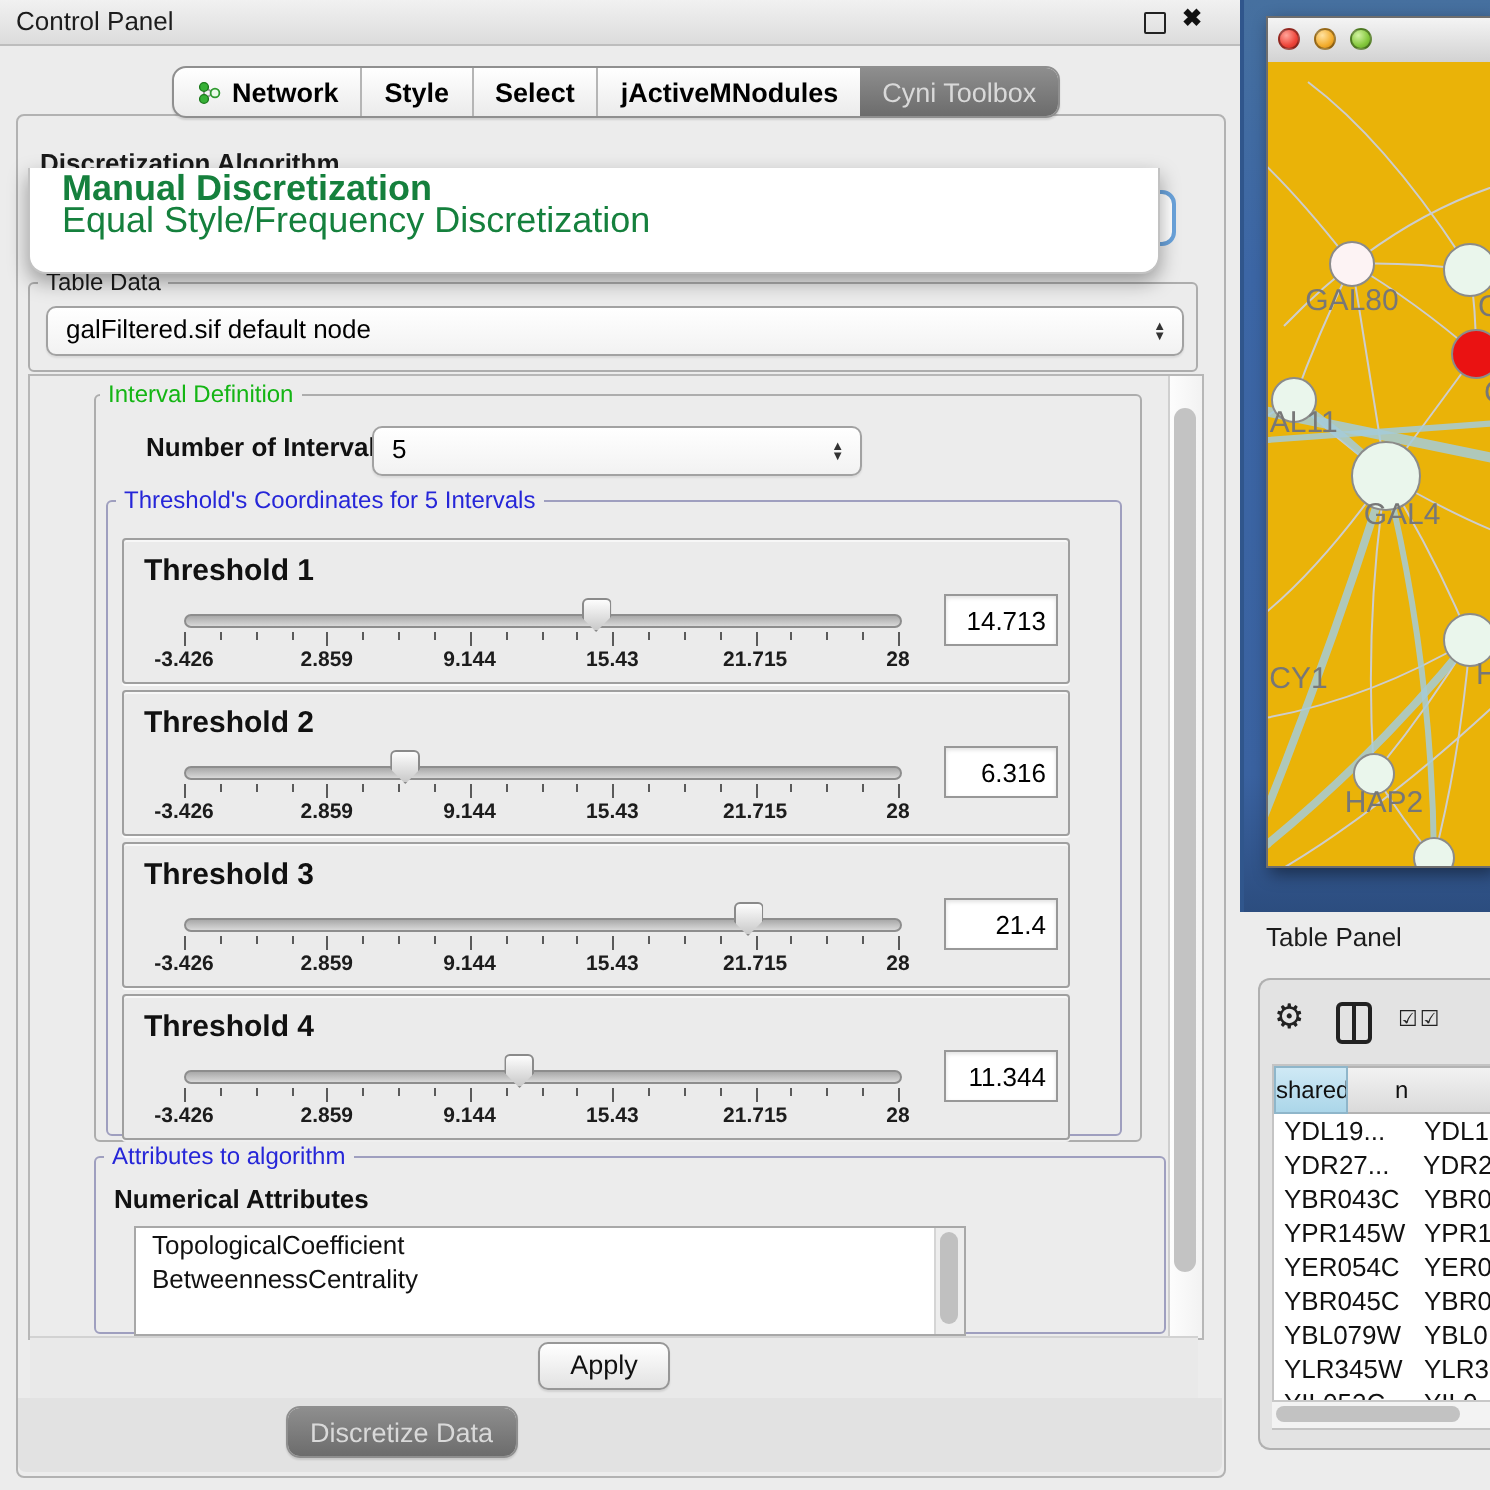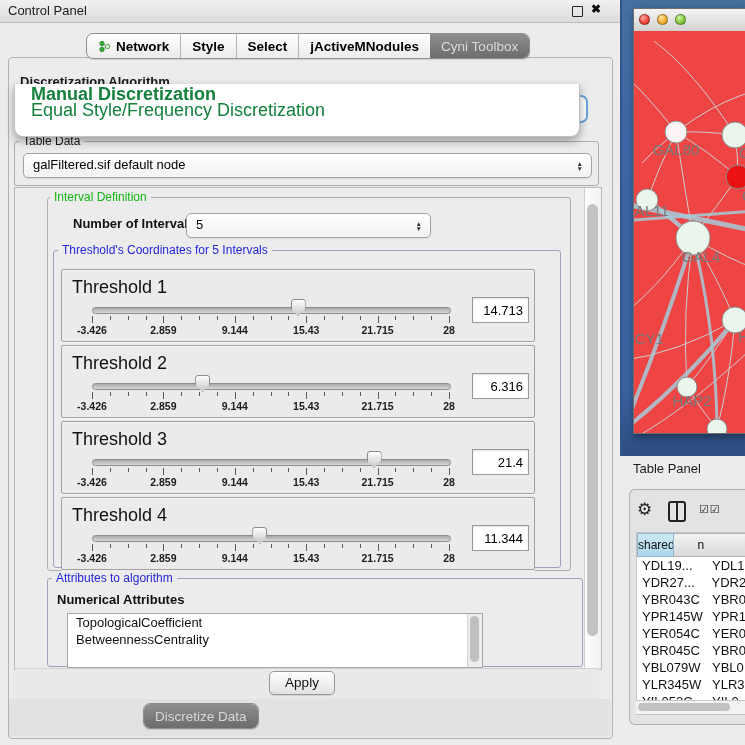--- a/index.html
+++ b/index.html
@@ -50,21 +50,21 @@
 
   
   .scrollpane{left:14px;top:187px;width:586px;height:481px;border:1px solid #b7b7b7;background:#ececec;overflow:hidden}
   .vscroll{position:absolute;right:0;top:0;width:16px;height:100%;border-left:1px solid #cfcfcf;
            background:linear-gradient(90deg,#fdfdfd,#f2f2f2)}
   .vthumb{position:absolute;left:2px;width:11px;background:#c3c3c3;border-radius:6px}
 
   
   .threshold-box{position:absolute;left:46px;width:472px;height:71px;background:#ebebeb;border:1px solid #9f9f9f;
                  border-radius:2px;box-shadow:0 1px 0 rgba(255,255,255,.8),inset 0 1px 0 rgba(255,255,255,.6)}
-  .th-label{position:absolute;left:10px;top:7px;font-size:18px;font-weight:normal}
+  .th-label{position:absolute;left:10px;top:7px;font-size:15px;font-weight:bold}
   .track{position:absolute;left:30px;top:37px;width:357px;height:5px;border:1px solid #8d8d8d;border-radius:4px;
          background:linear-gradient(#a9a9a9,#d8d8d8)}
   .thumb{position:absolute;top:29px;width:15px;height:17px;background:linear-gradient(#fdfdfd,#c9c9c9);
          border:1px solid #8a8a8a;clip-path:polygon(6% 0,94% 0,100% 8%,100% 55%,50% 100%,0 55%,0 8%);
          border-radius:3px 3px 0 0;box-sizing:border-box}
   .ticks .tick{position:absolute;top:46px;width:1px;height:4px;background:#5a5a5a}
   .ticks .tick.major{height:7px}
   .ticklabels .ticklabel{position:absolute;top:54px;transform:translateX(-50%);font-size:10.5px;font-weight:bold;color:#1c1c1c}
   .th-value{position:absolute;left:410px;top:27px;width:45px;height:24px;background:#fff;border:1px solid #989898;
             box-shadow:inset 0 1px 2px rgba(0,0,0,.12);font-family:"Liberation Sans",sans-serif;
@@ -86,21 +86,21 @@
   .desktop{left:620px;top:0;width:125px;height:456px;background:linear-gradient(#46709f 0,#3c66a5 30%,#3a62a0 85%,#2c4d7f 100%);
            border-left:2px solid #30568c}
   .net-window{left:633px;top:8px;width:112px;height:424px;background:#fff;border:1px solid #6e6e6e;border-right:none;
               box-shadow:2px 3px 8px rgba(0,0,0,.45)}
   .net-titlebar{position:absolute;left:0;top:0;right:0;height:22px;background:linear-gradient(#f4f4f4,#d2d2d2);
                 border-bottom:1px solid #9c9c9c}
   .light{position:absolute;top:5px;width:11px;height:11px;border-radius:50%;border:1px solid rgba(0,0,0,.35);box-sizing:border-box}
   .light.red{left:5px;background:radial-gradient(circle at 35% 30%,#ffa59a,#ee453a 60%,#bf2c20)}
   .light.yellow{left:23px;background:radial-gradient(circle at 35% 30%,#ffe2a0,#f3ad2e 60%,#c57f12)}
   .light.green{left:41px;background:radial-gradient(circle at 35% 30%,#d2f3a2,#84c83c 60%,#5d9c25)}
-  .net-canvas{position:absolute;left:0;top:22px;right:0;bottom:0;overflow:hidden;background:#ef4444}
+  .net-canvas{position:absolute;left:0;top:22px;right:0;bottom:0;overflow:hidden;background:#eab308}
 
   
   .tp-title{left:633px;top:461px;font-size:13px;color:#1c1c1c}
   .tp-container{left:629px;top:489px;width:116px;height:234px;background:#e3e3e3;border:1px solid #b0b0b0;
                 border-right:none;border-radius:6px 0 0 6px}
   .gear-ico{left:637px;top:499px;font-family:"DejaVu Sans",sans-serif;font-size:17px;color:#222}
   .split-ico{left:668px;top:501px;width:14px;height:17px;border:2px solid #222;border-radius:3px}
   .split-ico::after{content:"";position:absolute;left:50%;top:0;bottom:0;width:2px;background:#222;transform:translateX(-50%)}
   .checks-ico{left:699px;top:503px;font-family:"DejaVu Sans",sans-serif;font-size:11px;letter-spacing:1px;color:#222}
   .ntable{left:636px;top:532px;width:109px;height:181px;background:#fff;overflow:hidden;border:1px solid #c4c4c4;border-right:none}

